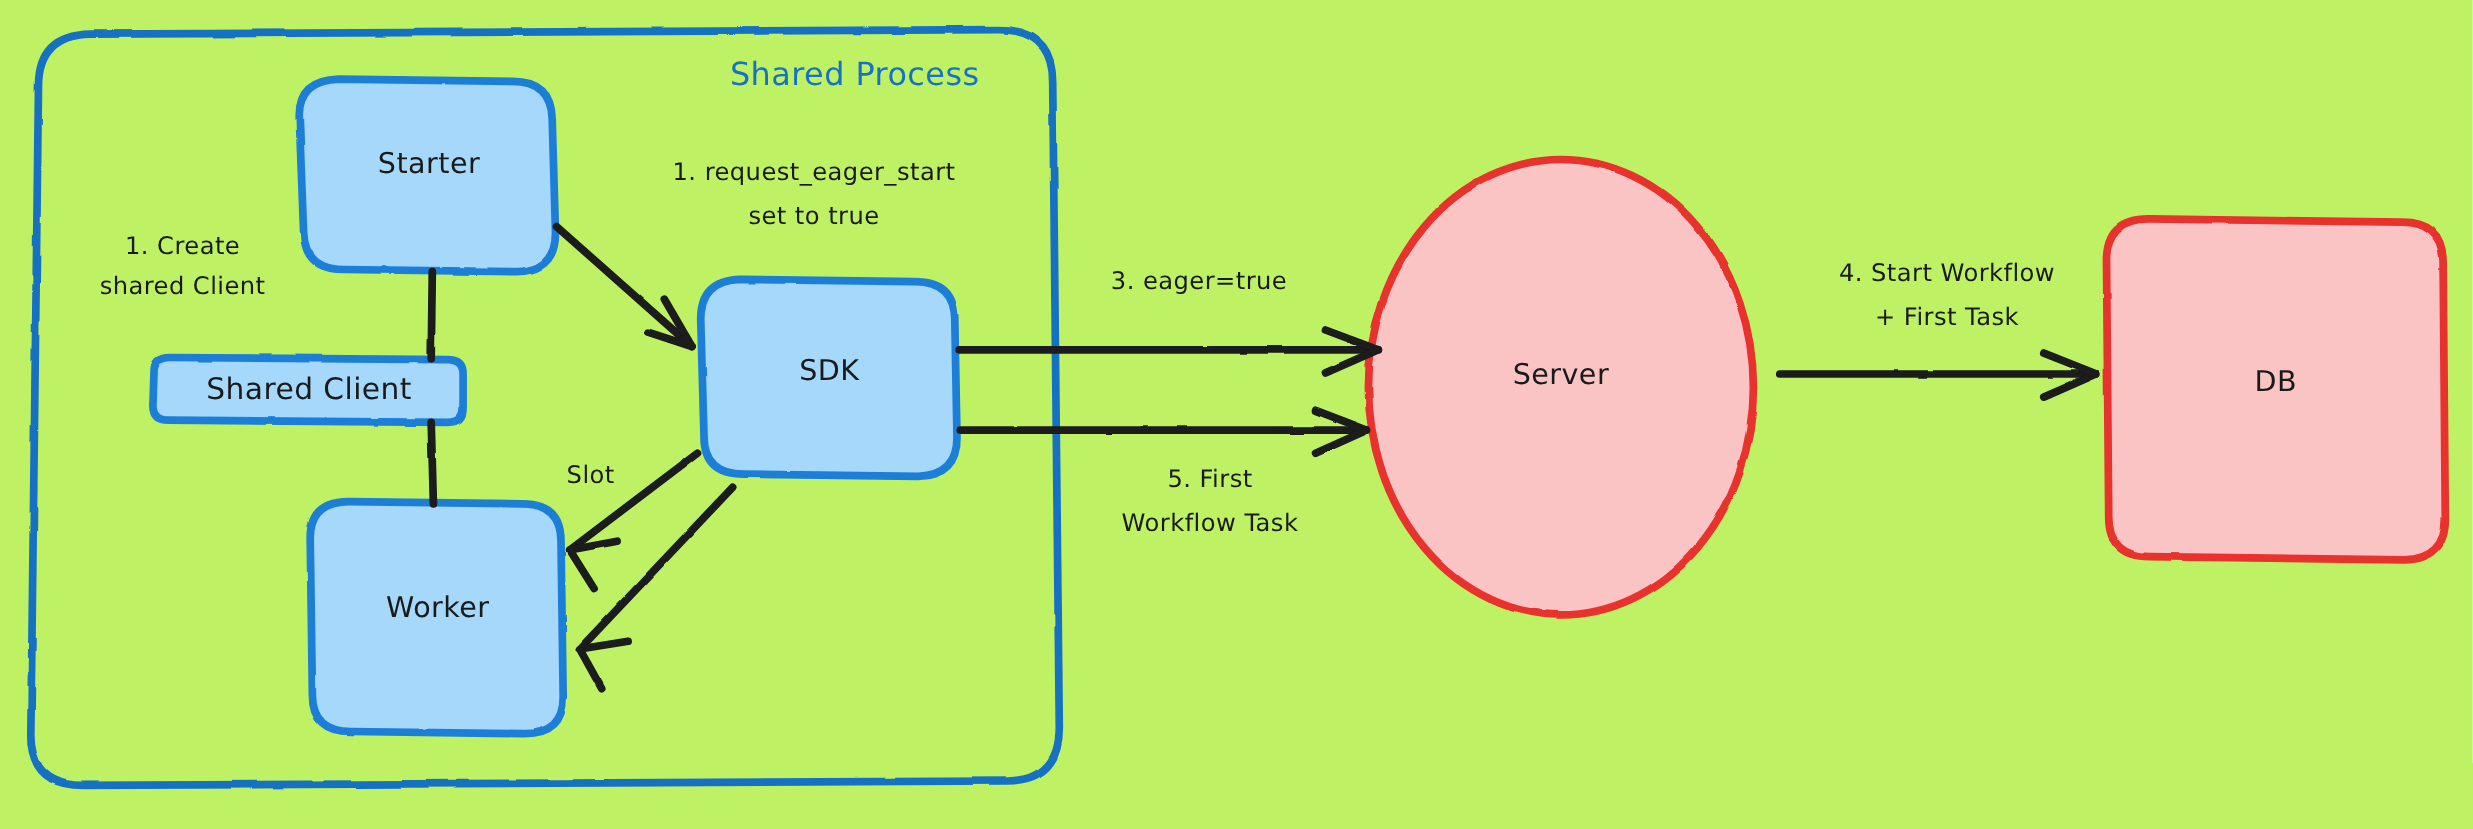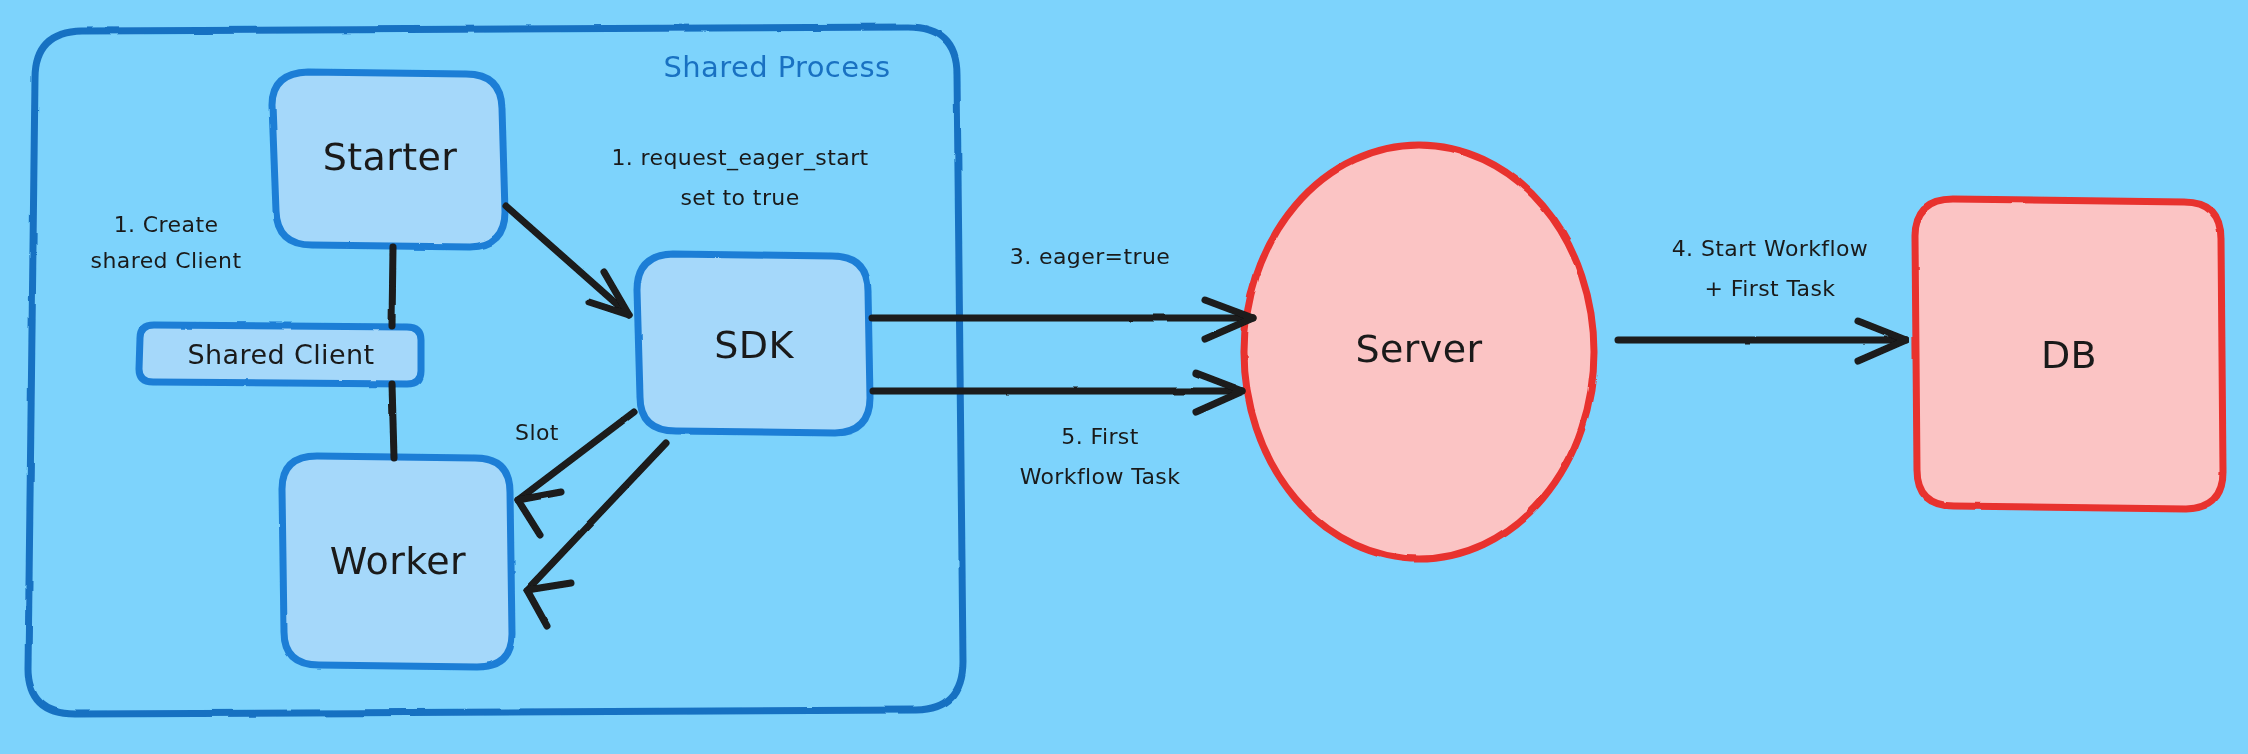--- a/index.html
+++ b/index.html
@@ -4,41 +4,41 @@
 <style>
   html, body {
     margin: 0;
     padding: 0;
     background: #ffffff;
   }
   #canvas {
     position: relative;
     width: 2248px;
     height: 754px;
-    background: #7dd3fc;
+    background: #bef264;
     overflow: hidden;
     font-family: "DejaVu Sans", sans-serif;
   }
   svg.layer {
     position: absolute;
     top: 0;
     left: 0;
     width: 2248px;
     height: 754px;
   }
   .lbl {
     position: absolute;
     font-family: "DejaVu Sans", sans-serif;
     color: #1a1a1a;
     line-height: 1.22;
     white-space: pre;
     letter-spacing: 0.4px;
   }
   .node-label {
-    font-size: 38px;
+    font-size: 26px;
     text-align: center;
   }
   .node-label.small {
     font-size: 27px;
   }
   .edge-label {
     font-size: 22px;
     text-align: center;
   }
   .group-label {

